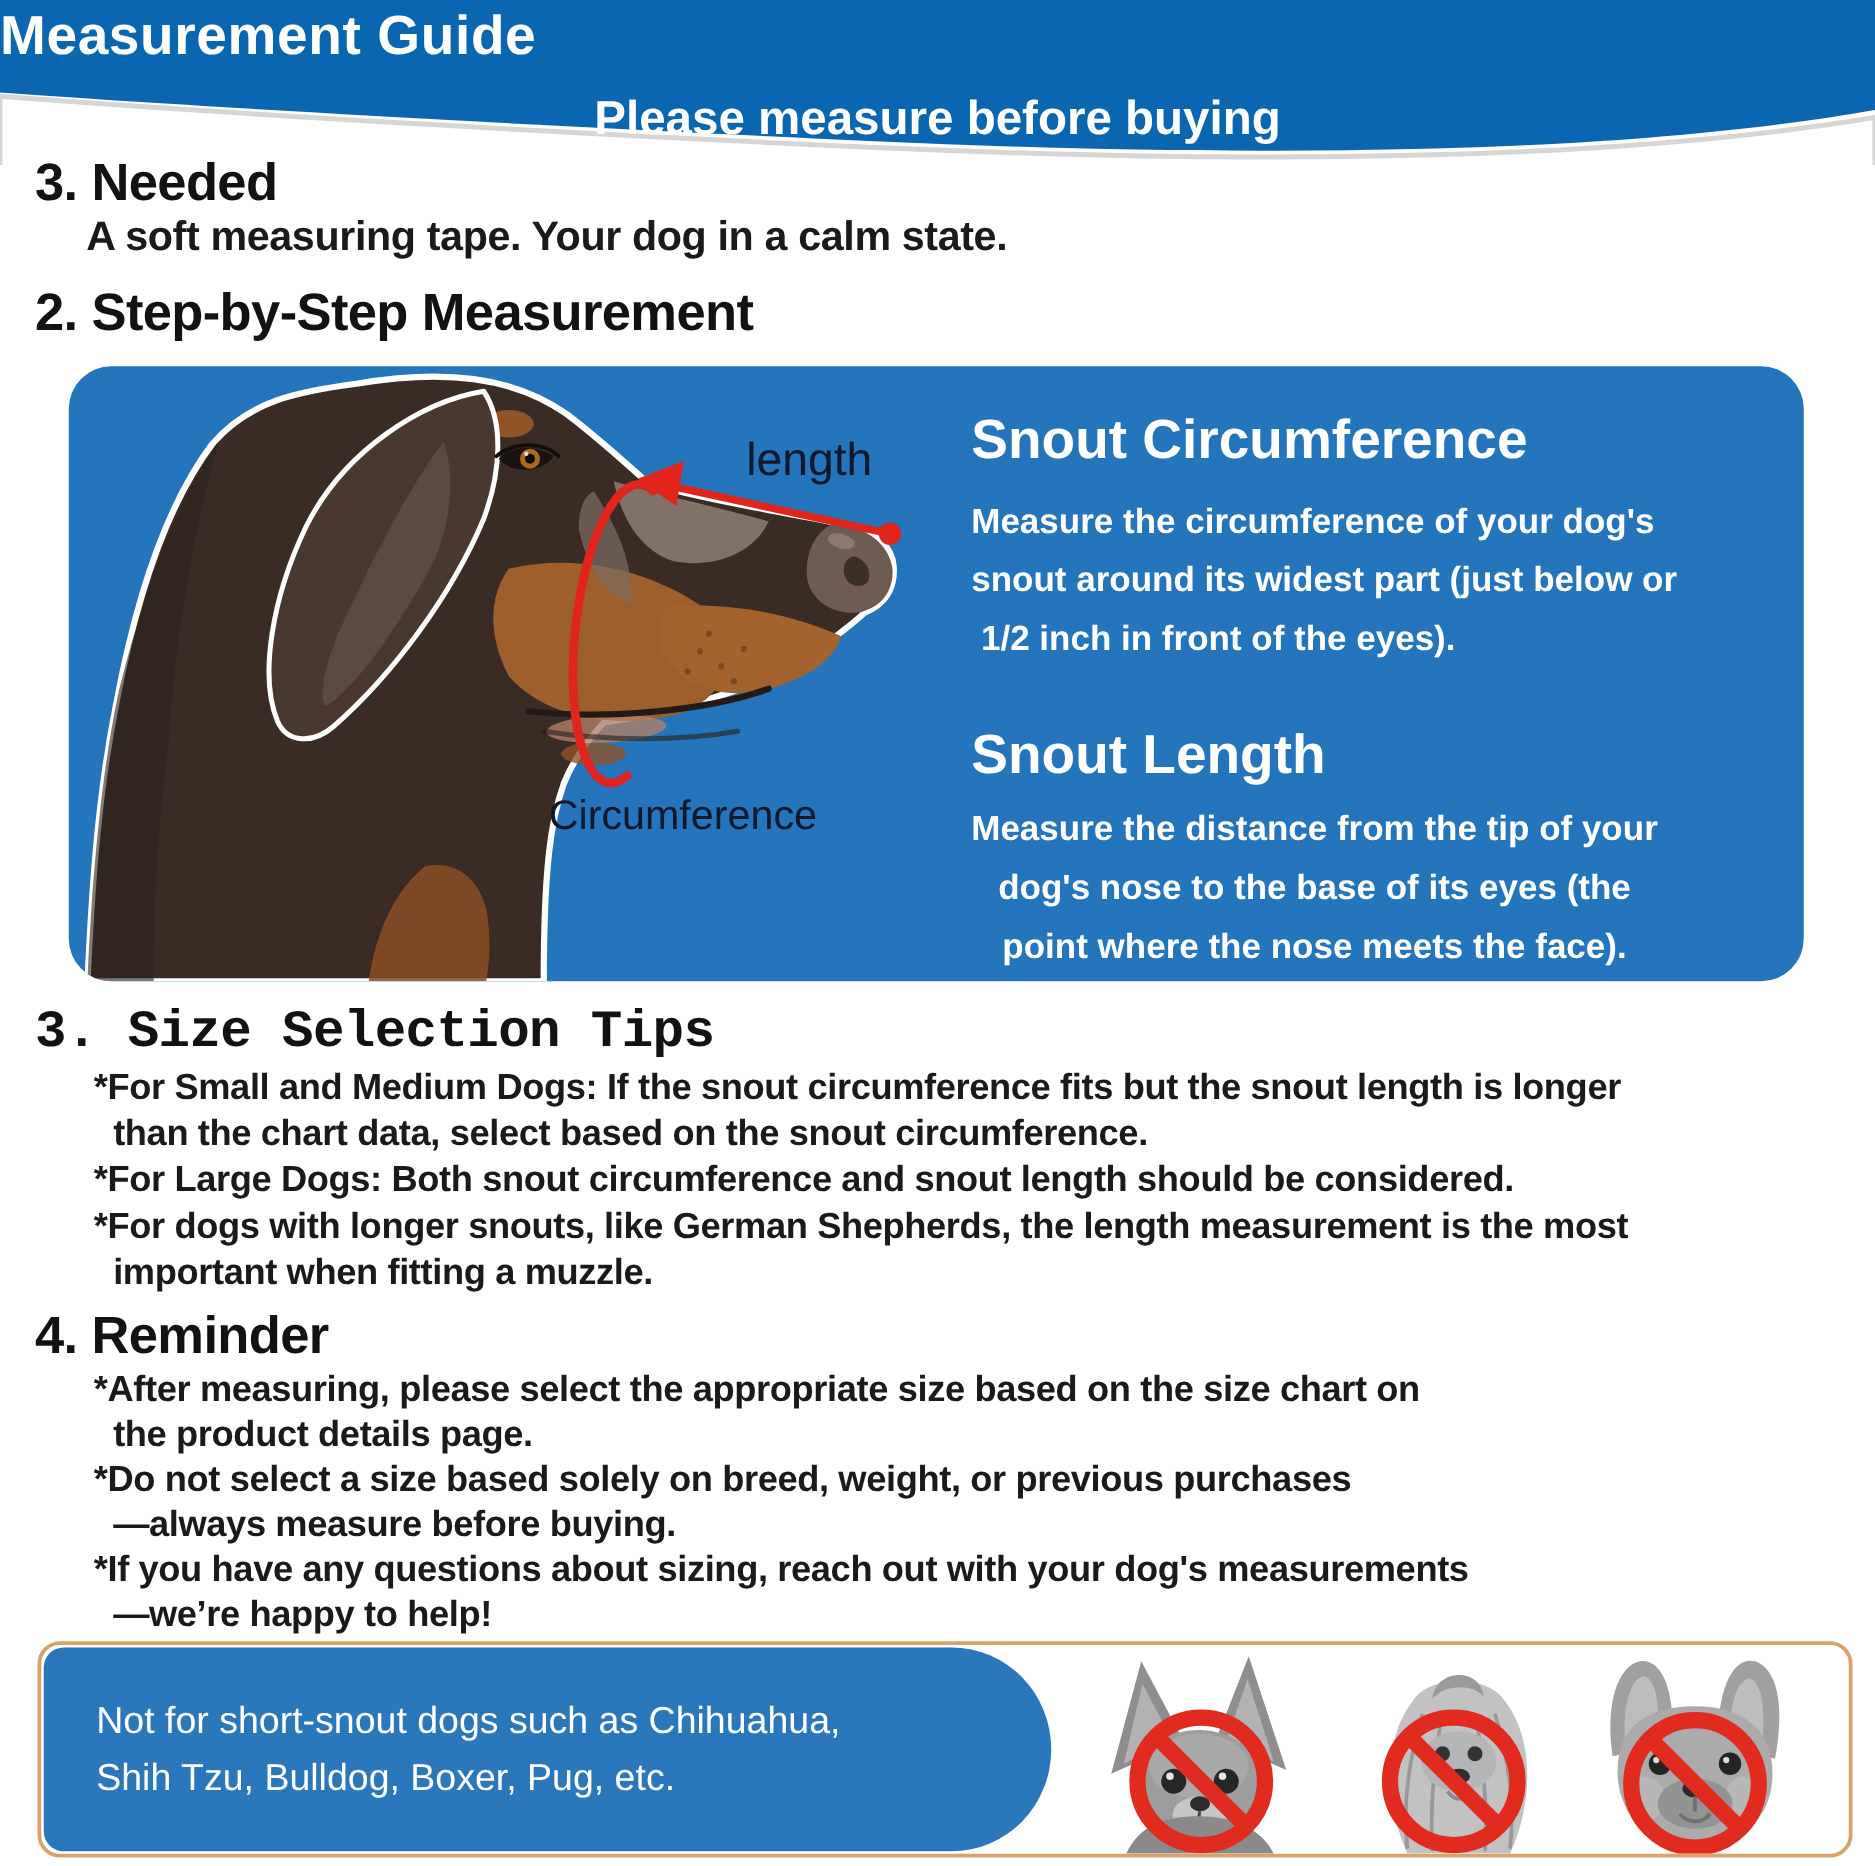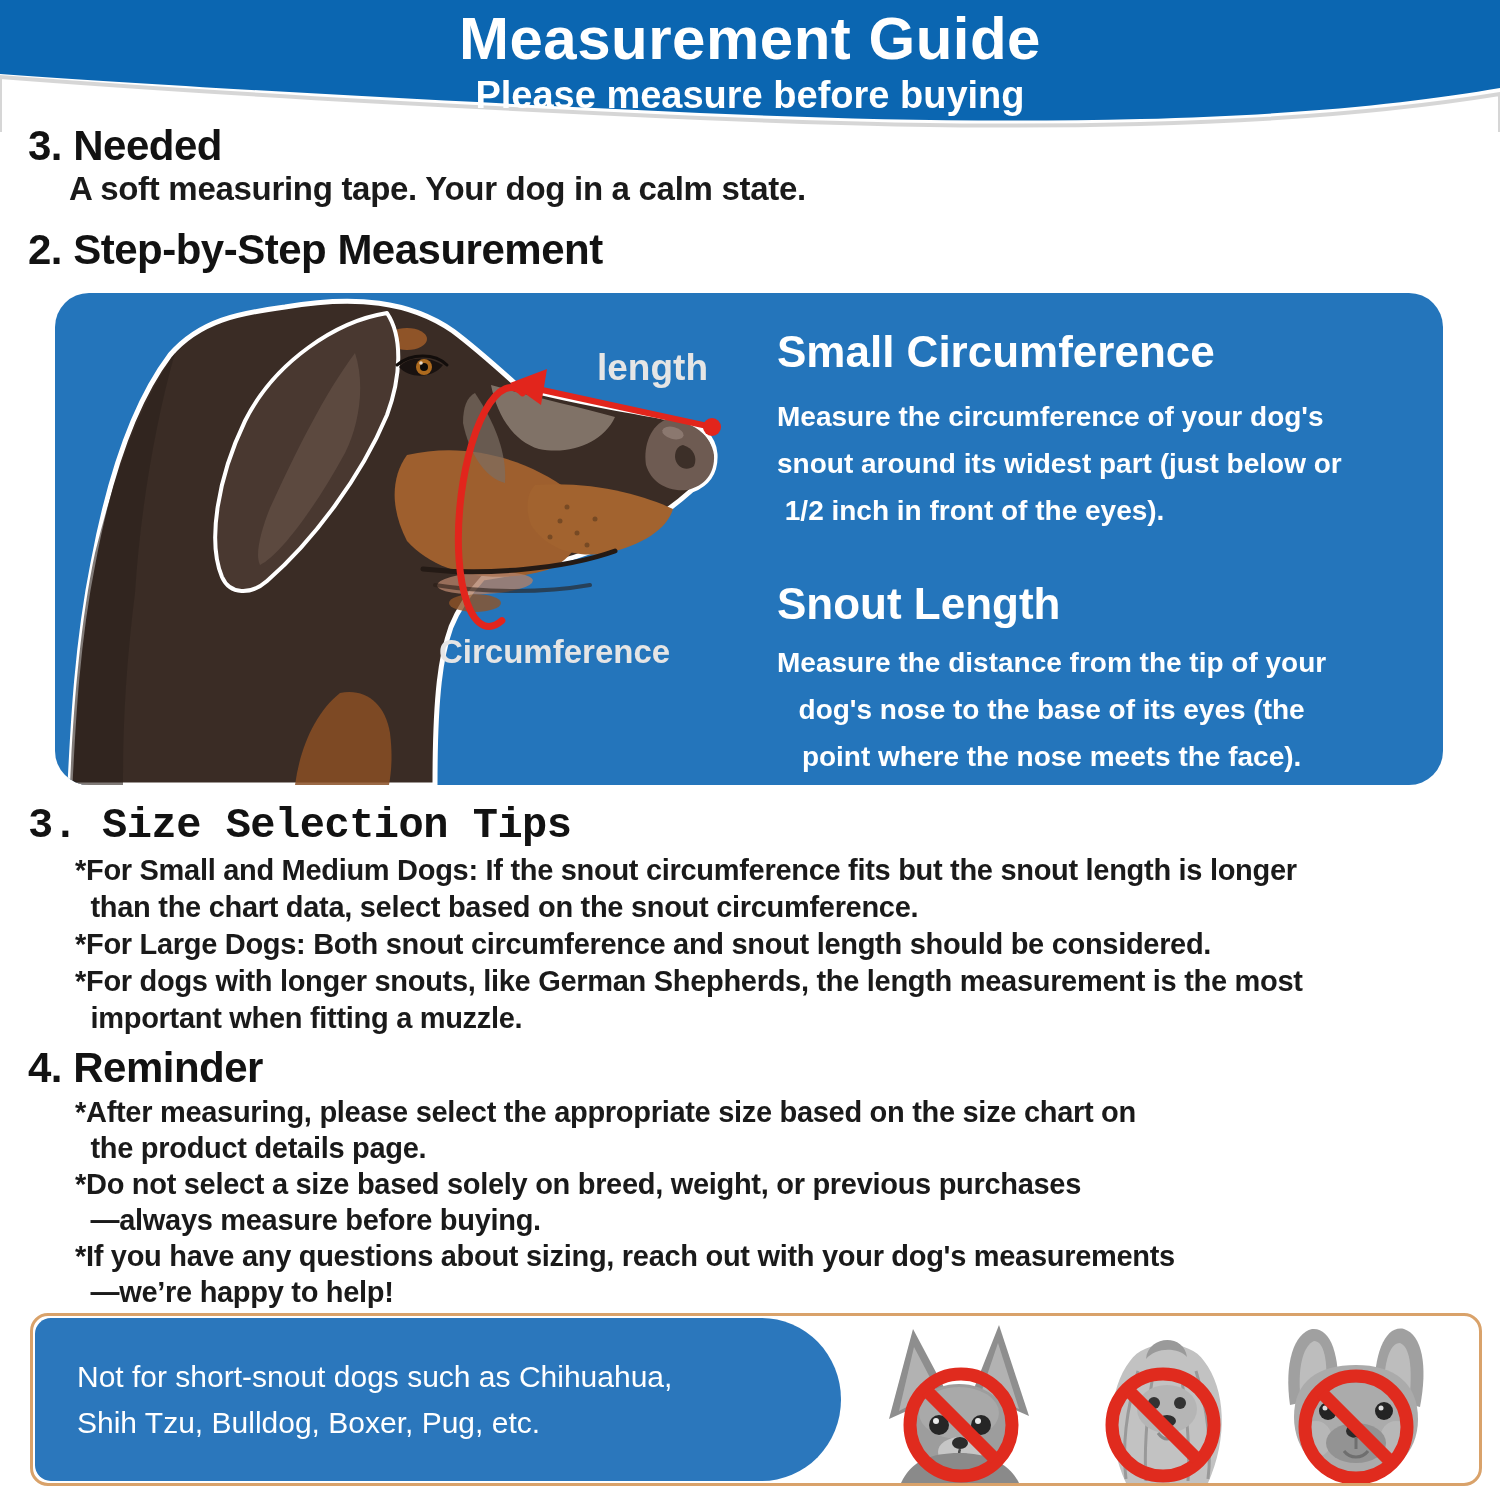--- a/index.html
+++ b/index.html
@@ -2,36 +2,36 @@
 <html><head>
 <meta charset="utf-8">
 <style>
   html,body{margin:0;padding:0;background:#ffffff;}
   .page{position:relative;width:1500px;height:1493px;background:#ffffff;overflow:hidden;
         font-family:"Liberation Sans","DejaVu Sans",sans-serif;color:#141414;}
 
   
   .hdr{position:absolute;left:0;top:0;width:1500px;height:132px;}
   .hdr svg{position:absolute;left:0;top:0;}
-  .hdr-title{position:absolute;left:0;top:4px;width:100%;text-align:center;
-             font-size:60px;font-weight:bold;color:#ffffff;letter-spacing:0.5px;}
+  .hdr-title{position:absolute;left:0;top:4px;width:100%;text-align:left;
+             font-size:44px;font-weight:bold;color:#ffffff;letter-spacing:0.5px;}
   .hdr-sub{position:absolute;left:0;top:74px;width:100%;text-align:center;
            font-size:38px;font-weight:bold;color:#ffffff;}
 
   .sec-h{position:absolute;left:28px;font-size:42px;font-weight:bold;color:#121212;letter-spacing:-0.5px;}
   .body-txt{position:absolute;color:#1a1a1a;font-weight:600;white-space:pre;letter-spacing:-0.3px;margin-left:39px;}
   .b1{left:30px;top:170px;font-size:33px;}
   .b3{left:36px;top:852px;font-size:29px;line-height:37px;}
   .b4{left:36px;top:1094px;font-size:29px;line-height:36px;}
 
   
   .panel{position:absolute;left:55px;top:293px;width:1388px;height:492px;
          background:#2475bb;border-radius:34px;overflow:hidden;}
   .panel svg.art{position:absolute;left:0;top:0;}
-  .ann{position:absolute;color:#e5e5e5;font-weight:bold;}
+  .ann{position:absolute;color:#0f172a;font-weight:normal;}
   .len-label{left:542px;top:54px;font-size:37px;}
   .circ-label{left:384px;top:340px;font-size:33px;}
   .p-h{position:absolute;left:722px;color:#ffffff;font-size:44px;font-weight:bold;letter-spacing:0px;}
   .p-t{position:absolute;left:722px;color:#ffffff;font-size:28px;font-weight:bold;
        line-height:47px;white-space:pre;letter-spacing:0px;}
   .ph-circ{top:34px;} .pt-circ{top:100px;}
   .ph-len{top:286px;} .pt-len{top:346px;text-align:center;}
 
   
   .strip{position:absolute;left:30px;top:1313px;width:1452px;height:173px;box-sizing:border-box;
@@ -125,21 +125,21 @@
       <g>
         <line x1="478" y1="95" x2="657" y2="134" stroke="#e2251c" stroke-width="6"></line>
         <polygon points="455,90 492,76 486,112" fill="#e2251c"></polygon>
         <circle cx="657" cy="134" r="9" fill="#e2251c"></circle>
       </g>
     </svg>
 
     <div class="ann len-label">length</div>
     <div class="ann circ-label">Circumference</div>
 
-    <div class="p-h ph-circ">Small Circumference</div>
+    <div class="p-h ph-circ">Snout Circumference</div>
     <div class="p-t pt-circ">Measure the circumference of your dog's
 snout around its widest part (just below or
  1/2 inch in front of the eyes).</div>
     <div class="p-h ph-len">Snout Length</div>
     <div class="p-t pt-len">Measure the distance from the tip of your
 dog's nose to the base of its eyes (the
 point where the nose meets the face).</div>
   </div>
 
   <div class="sec-h" style="top:802px;font-family:Liberation Mono, monospace;">3. Size Selection Tips</div>

